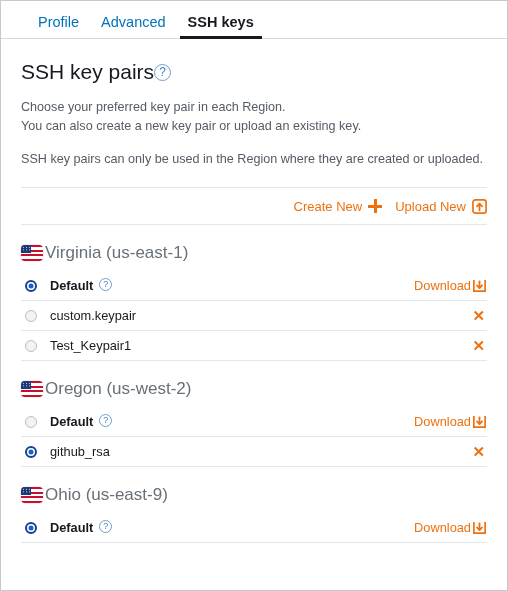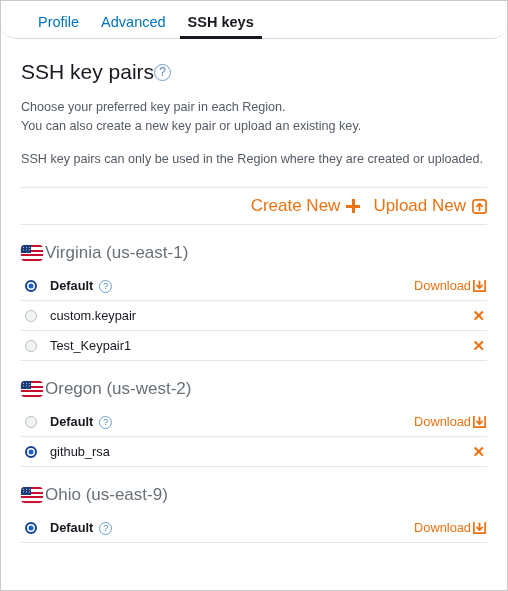--- a/index.html
+++ b/index.html
@@ -22,21 +22,20 @@
   }
 
   
   .tabbar {
     display: flex;
     align-items: flex-end;
     height: 38px;
     padding-left: 26px;
     border-bottom: 1px solid #d5dbdb;
     background: #ffffff;
-    border-radius: 15px;
   }
   .tab {
     font-size: 14.5px;
     color: #0073bb;
     padding: 0 11px 9px 11px;
     cursor: pointer;
     white-space: nowrap;
     line-height: 1;
     position: relative;
   }
@@ -102,21 +101,21 @@
     justify-content: flex-end;
     align-items: center;
     gap: 13px;
     height: 36px;
   }
   .action-link {
     display: flex;
     align-items: center;
     gap: 6px;
     color: #ec7211;
-    font-size: 17px;
+    font-size: 13px;
     cursor: pointer;
     white-space: nowrap;
   }
 
   .plus-icon {
     position: relative;
     width: 14px; height: 14px;
     flex: 0 0 auto;
   }
   .plus-icon::before, .plus-icon::after {
@@ -206,21 +205,21 @@
     transform: translate(-50%, -50%);
     width: 5px; height: 5px;
     border-radius: 50%;
     background: #1a5fc8;
   }
 
   .key-label {
     font-size: 12.8px;
     color: #16191f;
     display: flex;
-    align-items: flex-end;
+    align-items: flex-start;
     gap: 6px;
   }
   .key-label.bold { font-weight: bold; }
 
   .key-spacer { flex: 1 1 auto; }
 
   .dl-link {
     display: flex;
     align-items: center;
     gap: 1px;

